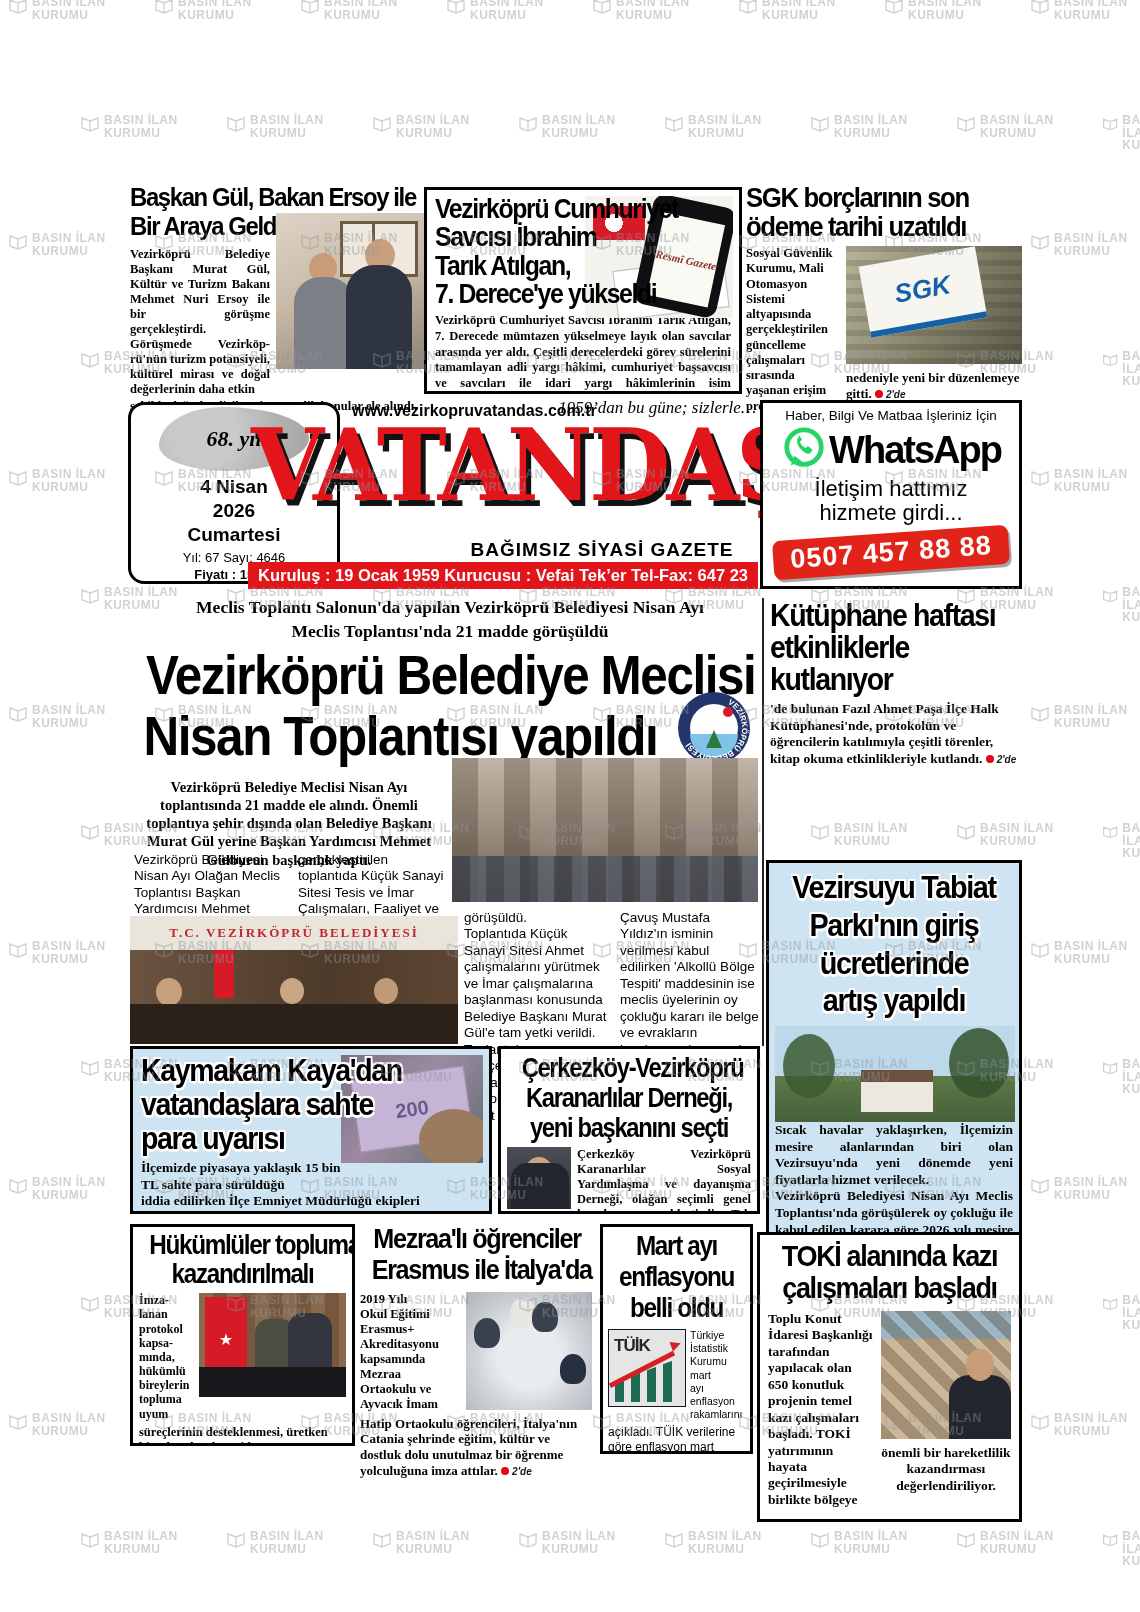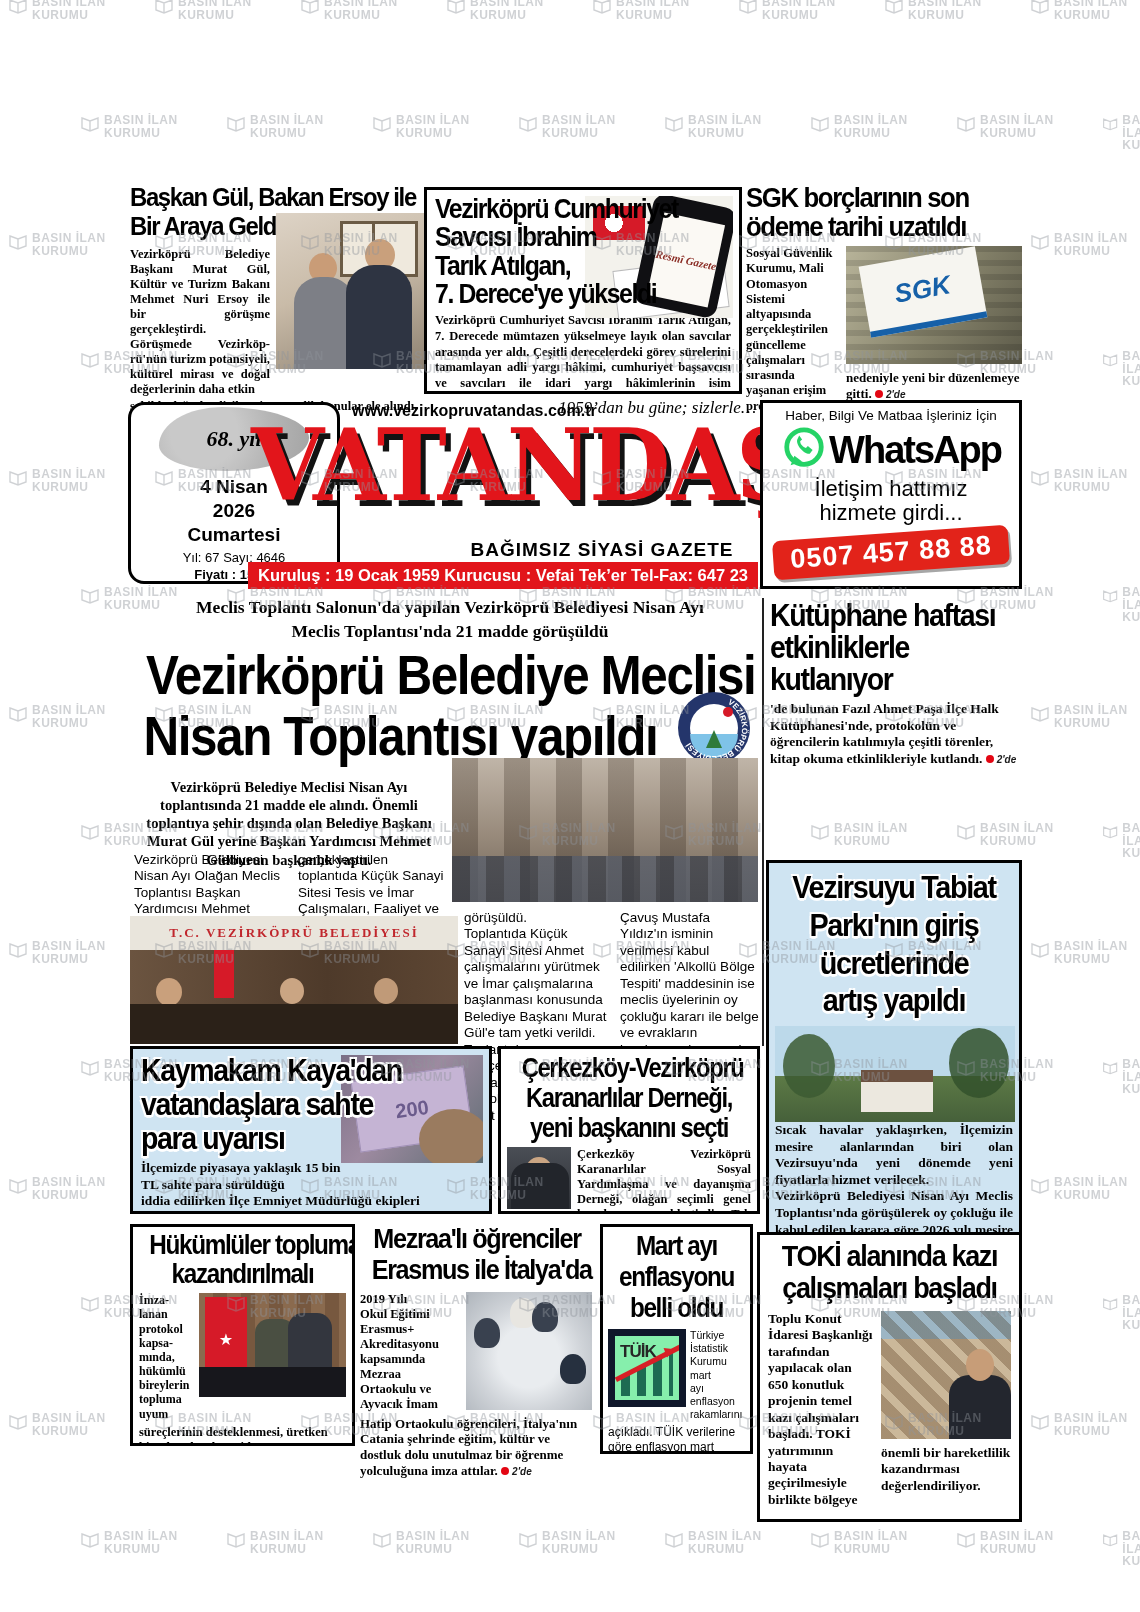--- a/index.html
+++ b/index.html
@@ -61,21 +61,21 @@
   .ph-speaker .body{position:absolute;left:4px;bottom:0;width:58px;height:46px;background:#22252b;border-radius:16px 16px 0 0;}
   .ph-sign{background:repeating-linear-gradient(90deg,#8a6a4e 0 14px,#77583f 14px 28px);}
   .ph-sign .flag{position:absolute;left:6px;top:4px;width:42px;height:84px;background:#d61a28;display:flex;align-items:center;justify-content:center;color:#fff;font-size:16px;}
   .ph-sign .tbl{position:absolute;left:0;right:0;bottom:0;height:30px;background:#17171c;}
   .ph-sign .m1{position:absolute;left:56px;bottom:26px;width:40px;height:52px;background:#4a4f42;border-radius:14px 14px 0 0;}
   .ph-sign .m2{position:absolute;right:14px;bottom:26px;width:44px;height:58px;background:#33363e;border-radius:15px 15px 0 0;}
   .ph-class{background:radial-gradient(circle at 50% 55%,#e9ecef 0 34%,#cfd3d8 60%,#aeb4bb 100%);}
   .ph-class .k1,.ph-class .k2,.ph-class .k3,.ph-class .k4{position:absolute;width:26px;height:30px;border-radius:50% 50% 40% 40%;background:#39414f;}
   .ph-class .k1{left:8px;top:26px;}.ph-class .k2{left:44px;top:6px;background:#e8e6e1;}
   .ph-class .k3{right:34px;top:10px;}.ph-class .k4{right:6px;bottom:26px;background:#26303f;}
-  .ph-tuik{background:#86efac;border:7px solid #0f172a;box-sizing:border-box;}
+  .ph-tuik{background:#e5e5e5;border:1px solid #0f172a;box-sizing:border-box;}
   .ph-tuik .t{position:absolute;left:5px;top:6px;font:bold 17px "Liberation Sans",sans-serif;color:#262626;letter-spacing:-1px;}
   .ph-tuik .bars{position:absolute;left:6px;bottom:4px;right:6px;height:44px;
       background:repeating-linear-gradient(90deg,#1d6b52 0 9px,transparent 9px 16px);clip-path:polygon(0 55%,100% 0,100% 100%,0 100%);}
   .ph-tuik .arrow{position:absolute;left:2px;bottom:18px;width:72px;height:5px;background:#d81f26;transform:rotate(-27deg);transform-origin:left bottom;}
   .ph-tuik .ahead{position:absolute;right:4px;top:10px;width:0;height:0;border-left:10px solid #d81f26;border-top:5px solid transparent;border-bottom:5px solid transparent;transform:rotate(-20deg);}
   .ph-toki{background:linear-gradient(#9db6c4 0 22%,#cbb89a 22%),repeating-linear-gradient(45deg,rgba(120,90,60,.35) 0 12px,transparent 12px 20px);background-blend-mode:multiply;}
   .ph-toki .mbody{position:absolute;right:0;bottom:0;width:62px;height:64px;background:#23262e;border-radius:20px 20px 0 0;}
   .ph-toki .mhead{position:absolute;right:17px;bottom:58px;width:28px;height:32px;border-radius:50%;background:#c79d78;}
   
   .mapblob{width:150px;height:64px;margin:2px auto 4px;background:radial-gradient(circle at 30% 40%,#c9c9c9 0 30%,#b5b5b5 60%,#a3a3a3 100%);
@@ -409,21 +409,21 @@
     </div>
   </div>
 
   <div class="abs box" style="left:757px;top:1232px;width:265px;height:290px;padding:5px 8px;">
     <div class="condC hlblock" style="font-size:30px;line-height:1.08;">
       <span>TOKİ alanında kazı</span>
       <span>çalışmaları başladı</span>
     </div>
     <div style="display:flex;gap:7px;margin-top:6px;">
       <div class="serif" style="width:112px;font-weight:bold;font-size:13.5px;line-height:1.22;">Toplu Konut İdaresi Başkanlığı tarafından yapılacak olan 650 konutluk projenin temel kazı çalışmaları başladı. TOKİ yatırımının hayata geçirilmesiyle birlikte bölgeye</div>
-      <div style="width:134px;">
+      <div style="width:134px;text-align:center;">
         <div class="photo ph-toki" style="position:relative;width:130px;height:128px;">
           <div class="mbody"></div>
           <div class="mhead"></div>
         </div>
         <div class="serif" style="font-weight:bold;font-size:13.5px;line-height:1.22;margin-top:6px;">önemli bir hareketlilik kazandırması değerlendiriliyor.</div>
       </div>
     </div>
   </div>
 
   <div id="wmlayer">

